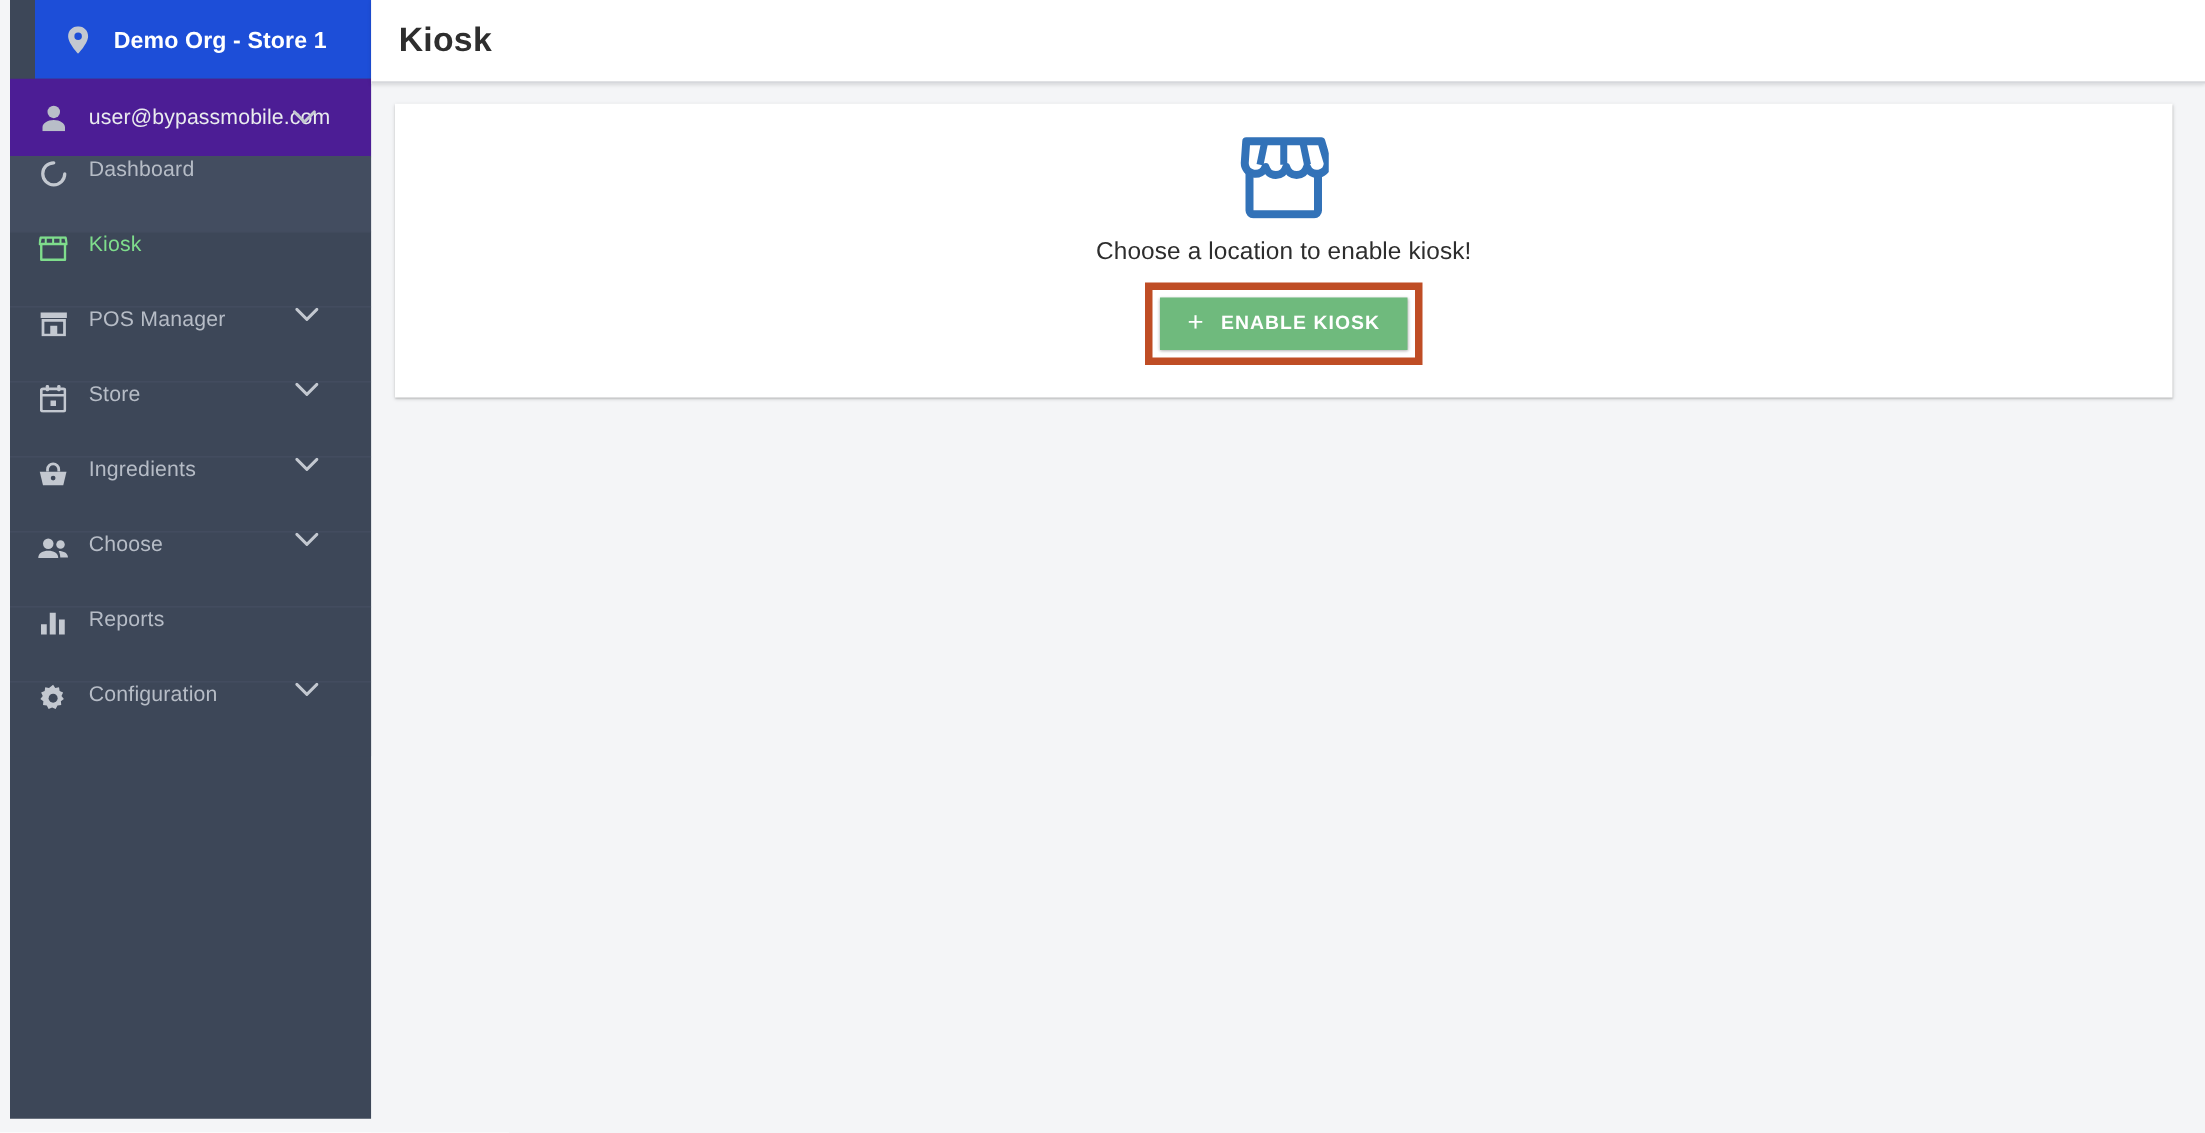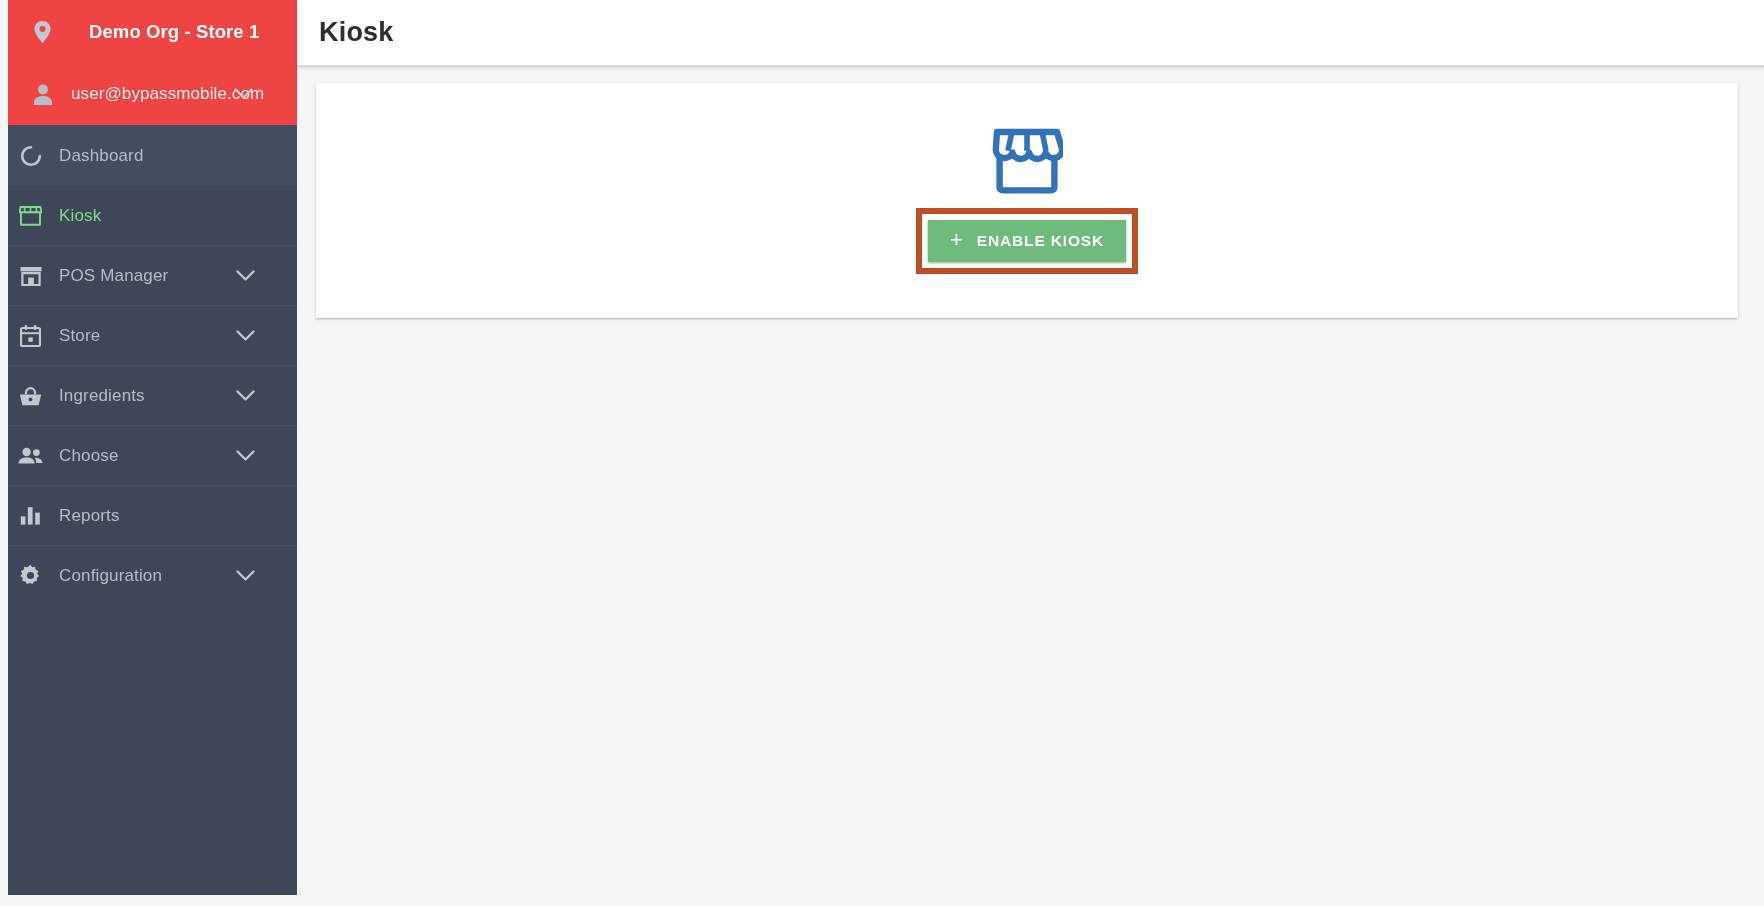--- a/index.html
+++ b/index.html
@@ -13,44 +13,45 @@
 
   
   #sidebar {
     position: absolute; left: 8px; top: 0;
     width: 289px; height: 895px;
     background: #3d4758;
     display: flex; flex-direction: column;
   }
   .org-row {
     height: 63px; display: flex; align-items: center;
-    padding-left: 22px; gap: 34px;
-    background: #ef4444;
+    padding-left: 22px; gap: 16px;
+    background: #1d4ed8;
     flex-shrink: 0;
+    margin-left: 20px;
   }
   .org-name {
     color: #ffffff; font-size: 18.5px; font-weight: bold;
     letter-spacing: 0.1px;
   }
   .user-row {
     height: 62px; display: flex; align-items: center;
     padding-left: 22px; gap: 16px;
-    background: #ef4444;
+    background: #4c1d95;
     flex-shrink: 0; cursor: pointer;
     position: relative;
   }
   .user-email {
     color: #e9ebee; font-size: 17px; letter-spacing: 0.1px;
   }
   .user-row .chev { position: absolute; right: 44px; }
 
   .nav { display: flex; flex-direction: column; }
   .nav-item {
-    height: 60px; display: flex; align-items: center;
-    padding-left: 10px; gap: 16px;
+    height: 60px; display: flex; align-items: flex-start;
+    padding-left: 22px; gap: 16px;
     border-top: 1px solid #454f61;
     position: relative; cursor: pointer;
     background: #3d4758;
   }
   .nav-item.hovered { background: #434d60; }
   .nav-item .label {
     color: #b6bcc6; font-size: 17px; letter-spacing: 0.15px;
   }
   .nav-item.active .label { color: #7fdd8c; }
   .nav-item .chev { position: absolute; right: 42px; }
@@ -282,20 +283,21 @@
         <span class="store-hero">
           <svg width="72" height="66" viewBox="0 0 72 66">
             <path d="M6 4h60l5.2 17.4a8.6 8.6 0 01-16.6 3.2 8.6 8.6 0 01-16.6 0 8.6 8.6 0 01-16.6 0 8.6 8.6 0 01-16.6-3.2z" fill="none" stroke="#3272b8" stroke-width="6.4" stroke-linejoin="round"></path>
             <path d="M20.6 5.4l-3.6 17.4" stroke="#3272b8" stroke-width="5.6"></path>
             <path d="M36 5.4v17.4" stroke="#3272b8" stroke-width="5.6"></path>
             <path d="M51.4 5.4l3.6 17.4" stroke="#3272b8" stroke-width="5.6"></path>
             <path d="M8.6 28.8v30.6a3 3 0 003 3h48.8a3 3 0 003-3V28.8" fill="none" stroke="#3272b8" stroke-width="6.4" stroke-linejoin="round"></path>
           </svg>
         </span>
 
+        <div class="hero-text">Choose a location to enable kiosk!</div>
 
         <div class="btn-annotation">
           <button class="enable-btn">
             <span class="plus">+</span>
             <span class="btn-label">ENABLE KIOSK</span>
           </button>
         </div>
 
       </div>
     </div>

